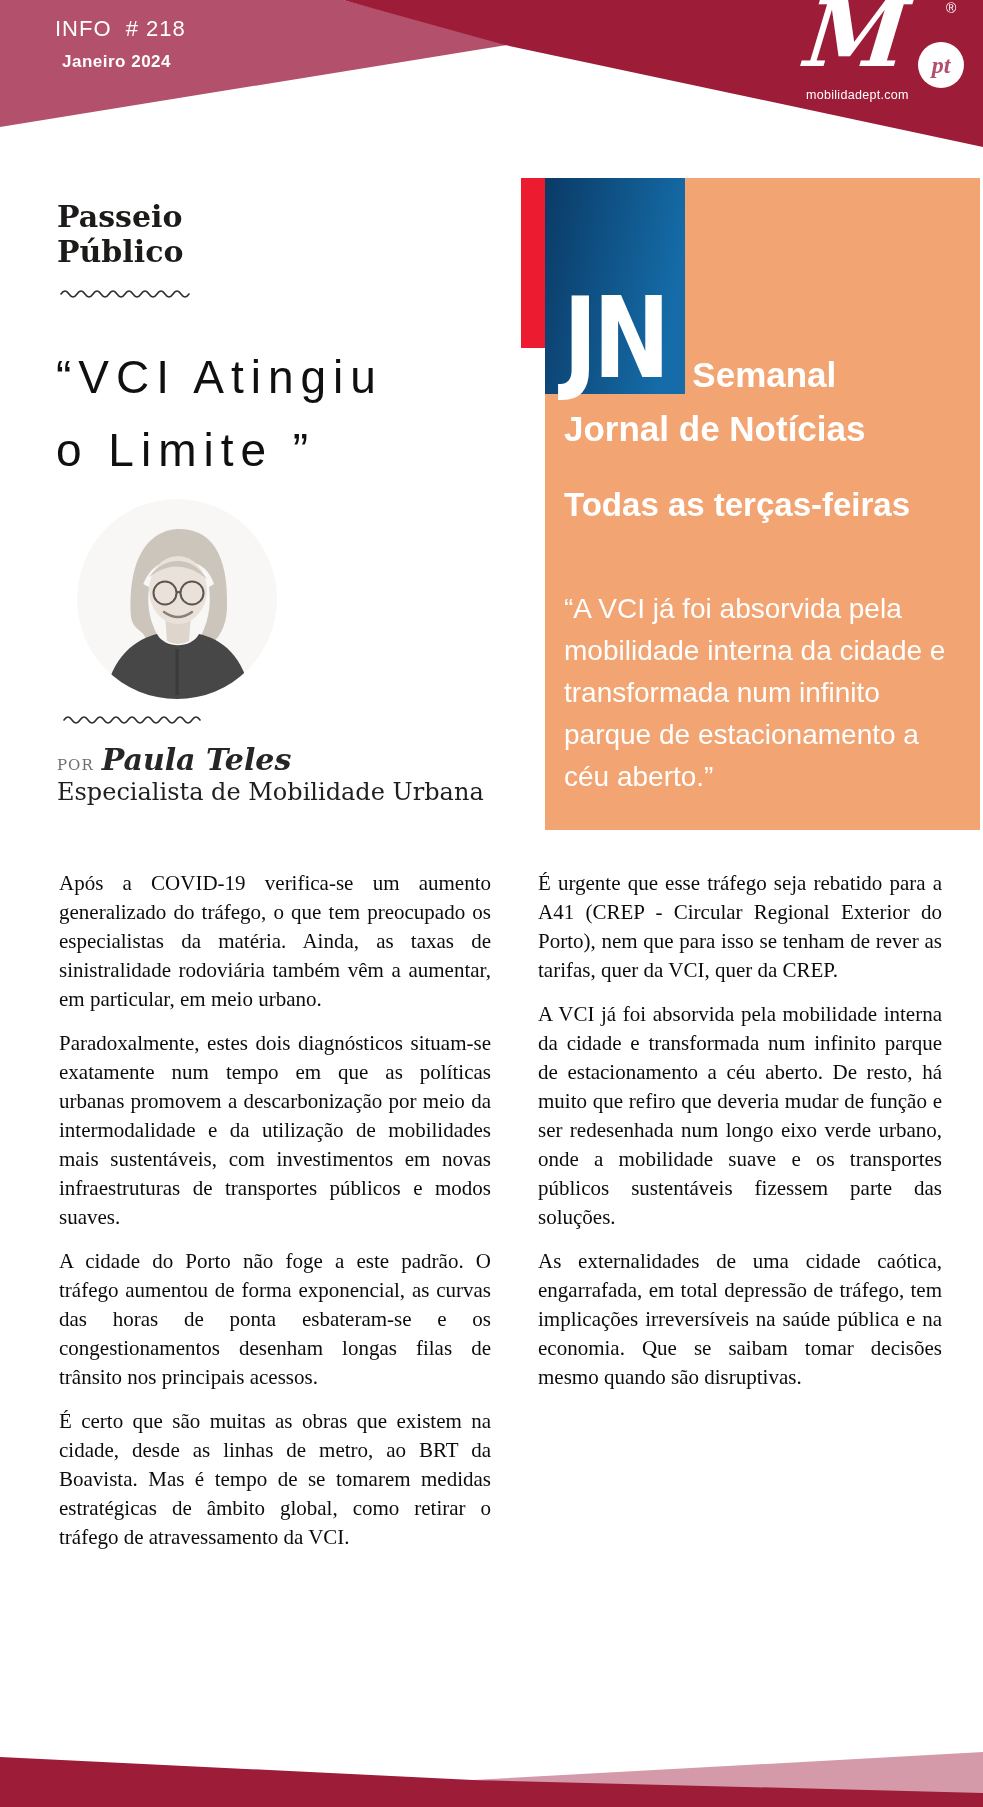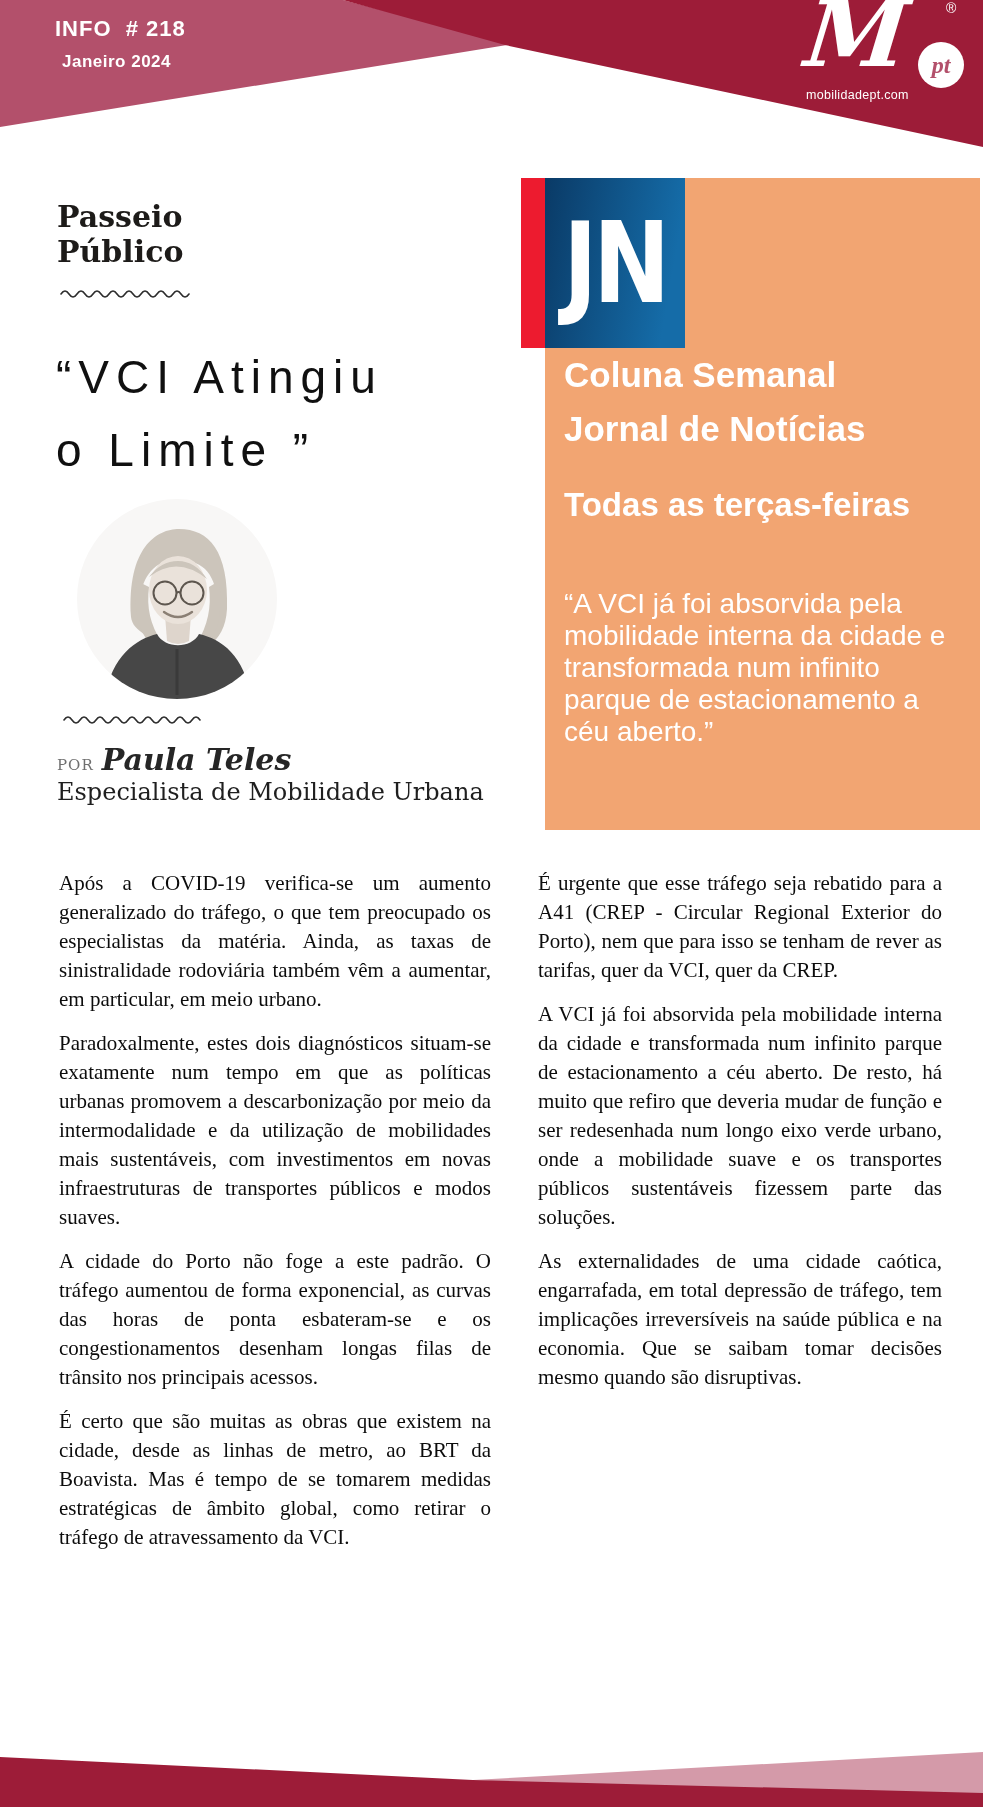--- a/index.html
+++ b/index.html
@@ -5,21 +5,21 @@
   html,body{margin:0;padding:0;background:#ffffff;}
   .page{position:relative;width:983px;height:1807px;margin:0 auto;background:#fff;overflow:hidden;
         font-family:"Liberation Sans",sans-serif;}
 
   
   .hdr{position:absolute;left:0;top:0;width:983px;height:150px;}
   .hdr-pink{position:absolute;left:0;top:0;width:983px;height:150px;background:#B3506B;
             clip-path:polygon(0 0,343px 0,513px 44px,0 127px);}
   .hdr-dark{position:absolute;left:0;top:0;width:983px;height:150px;background:#9D1C38;
             clip-path:polygon(343px 0,983px 0,983px 147px,505px 45px);}
-  .issue{position:absolute;left:55px;top:16px;color:#fff;font-weight:bold;font-size:22px;white-space:pre;letter-spacing:1px;}
+  .issue{position:absolute;left:55px;top:16px;color:#fff;font-weight:normal;font-size:22px;white-space:pre;letter-spacing:1px;}
   .issue-date{position:absolute;left:55px;top:52px;color:#fff;font-weight:bold;font-size:17px;letter-spacing:.5px;margin-left:7px;}
 
   
   .brand{position:absolute;left:800px;top:2px;width:170px;height:108px;color:#fff;}
   .brand-m{position:absolute;left:6px;top:-14px;font-family:"DejaVu Serif",serif;font-style:italic;font-weight:bold;
            font-size:92px;transform:skewX(-6deg);line-height:1;}
   .brand-reg{position:absolute;left:146px;top:-2px;font-size:14px;}
   .brand-circle{position:absolute;left:118px;top:40px;width:46px;height:46px;border-radius:50%;background:#fff;
                 display:flex;align-items:center;justify-content:center;}
   .brand-pt{font-family:Liberation Serif, serif;font-style:italic;font-weight:bold;font-size:24px;color:#B3506B;}
@@ -37,29 +37,29 @@
   .headline .line{display:block;white-space:nowrap;}
   .photo{position:absolute;left:77px;top:499px;width:200px;height:200px;}
   .byline{position:absolute;left:57px;top:742px;white-space:nowrap;}
   .byline-prefix{font-family:"DejaVu Serif",serif;font-size:15px;color:#6f6f6f;letter-spacing:1px;}
   .byline-name{font-family:"DejaVu Serif",serif;font-style:italic;font-weight:bold;font-size:30px;color:#262626;margin-left:8px;}
   .author-role{position:absolute;left:57px;top:778px;font-family:"DejaVu Serif",serif;font-size:24px;color:#1f1f1f;}
 
   
   .orange-panel{position:absolute;left:545px;top:178px;width:435px;height:652px;background:#F2A572;}
   .jn-red{position:absolute;left:521px;top:178px;width:24px;height:170px;background:#ED1B2F;}
-  .jn-blue{position:absolute;left:545px;top:178px;width:140px;height:170px;
+  .jn-blue{position:absolute;left:545px;top:178px;width:140px;height:216px;
            background:linear-gradient(100deg,#0A3A66 0%,#156CA8 85%);
-           display:flex;align-items:center;justify-content:center;}
+           display:flex;align-items:flex-end;justify-content:center;}
   .jn-text{font-family:"DejaVu Sans",sans-serif;font-weight:bold;font-size:112px;color:#fff;
            letter-spacing:-5px;transform:scaleX(.82);line-height:1;}
   .panel-heading{position:absolute;left:19px;top:170px;color:#fff;font-weight:bold;font-size:35px;line-height:54px;}
   .panel-heading .line{display:block;}
   .panel-schedule{position:absolute;left:19px;top:308px;color:#fff;font-weight:bold;font-size:33px;}
-  .panel-quote{position:absolute;left:19px;top:410px;width:392px;color:#fff;font-size:28px;line-height:32px;}
+  .panel-quote{position:absolute;left:19px;top:410px;width:392px;color:#fff;font-size:28px;line-height:42px;}
 
   
   .col{position:absolute;top:869px;font-family:"Liberation Serif",serif;font-size:21px;line-height:29px;
        color:#0c0c0c;text-align:justify;}
   .col-left{left:59px;width:432px;}
   .col-right{left:538px;width:404px;}
   .col p{margin:0 0 15px 0;}
 
   
   .ftr{position:absolute;left:0;top:1700px;width:983px;height:107px;}

